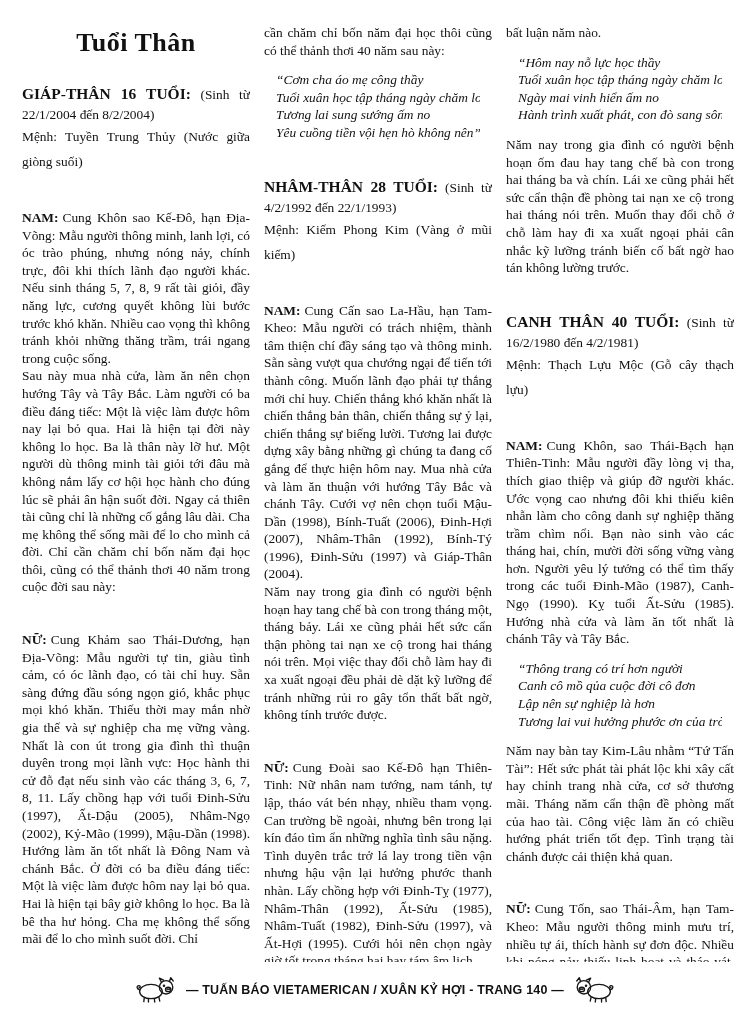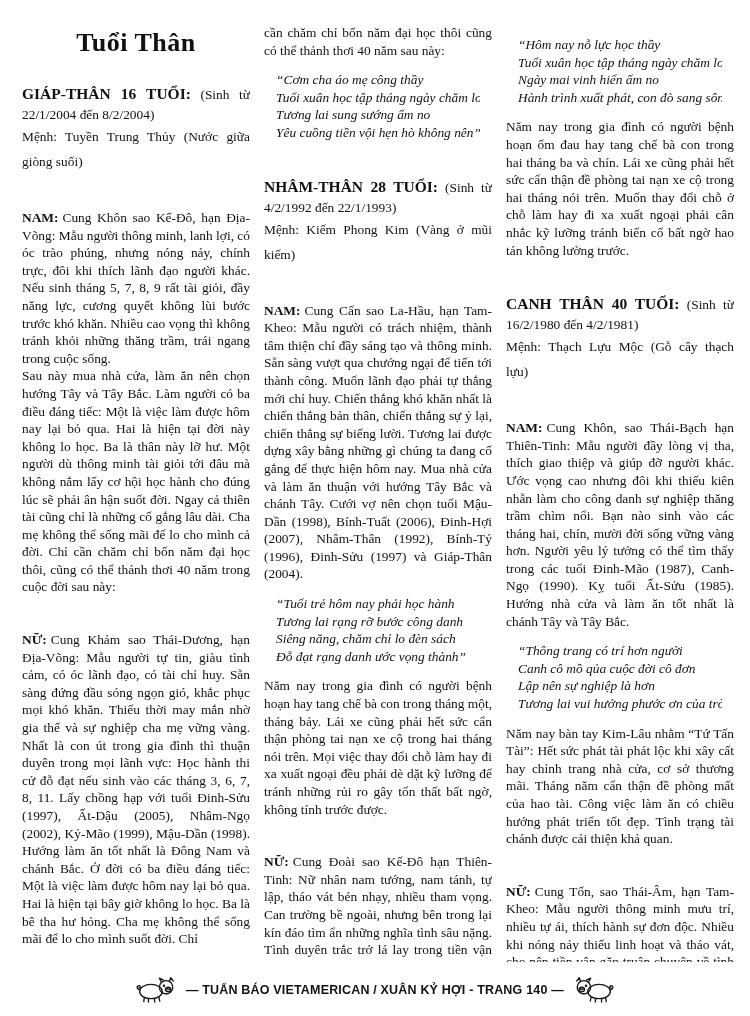--- a/index.html
+++ b/index.html
@@ -71,30 +71,25 @@
         <p class="para"><span class="para-text">cần chăm chỉ bốn năm đại học thôi cũng có thể thảnh thơi 40 năm sau này:</span></p>
         <div class="poem">
           <div class="poem-line">“Cơm cha áo mẹ công thầy</div>
           <div class="poem-line">Tuổi xuân học tập tháng ngày chăm lo</div>
           <div class="poem-line">Tương lai sung sướng ấm no</div>
           <div class="poem-line">Yêu cuồng tiền vội hẹn hò không nên”</div>
         </div>
         <p class="heading gap"><span class="heading-strong">NHÂM-THÂN 28 TUỔI:</span><span class="heading-rest"> (Sinh từ 4/2/1992 đến 22/1/1993)</span></p>
         <p class="meta">Mệnh:  Kiếm Phong Kim (Vàng ở mũi kiếm)</p>
         <p class="para gap"><span class="para-label">NAM:</span><span class="para-text">Cung Cấn sao La-Hầu, hạn Tam-Kheo: Mẫu người có trách nhiệm, thành tâm thiện chí đầy sáng tạo và thông minh. Sẵn sàng vượt qua chướng ngại để tiến tới thành công. Muốn lãnh đạo phải tự thắng mới chỉ huy. Chiến thắng khó khăn nhất là chiến thắng bản thân, chiến thắng sự ỷ lại, chiến thắng sự biếng lười. Tương lai được dựng xây bằng những gì chúng ta đang cố gắng để thực hiện hôm nay. Mua nhà cửa và làm ăn thuận với hướng Tây Bắc và chánh Tây. Cưới vợ nên chọn tuổi Mậu-Dần (1998), Bính-Tuất (2006), Đinh-Hợi (2007), Nhâm-Thân (1992), Bính-Tý (1996), Đinh-Sửu (1997) và Giáp-Thân (2004).</span></p>
-        <div class="poem">
-          <div class="poem-line">“Tuổi trẻ hôm nay  phải học hành</div>
-          <div class="poem-line">Tương lai rạng rỡ bước công danh</div>
-          <div class="poem-line">Siêng năng, chăm chỉ lo đèn sách</div>
-          <div class="poem-line">Đỗ đạt rạng danh ước vọng thành”</div>
-        </div>
         <p class="para"><span class="para-text">Năm nay trong gia đình có người bệnh hoạn hay tang chế bà con trong tháng một, tháng bảy. Lái xe cũng phải hết sức cẩn thận phòng tai nạn xe cộ trong hai tháng nói trên. Mọi việc thay đổi chỗ làm hay đi xa xuất ngoại đều phải dè dặt kỹ lưỡng để tránh những rủi ro gây tổn thất bất ngờ, không tính trước được.</span></p>
         <p class="para gap"><span class="para-label">NỮ:</span><span class="para-text">Cung Đoài sao Kế-Đô hạn Thiên-Tinh: Nữ nhân nam tướng, nam tánh, tự lập, tháo vát bén nhạy, nhiều tham vọng. Can trường bề ngoài, nhưng bên trong lại kín đáo tìm ẩn những nghĩa tình sâu nặng. Tình duyên trắc trở lá lay trong tiền vận nhưng hậu vận lại hưởng phước thanh nhàn. Lấy chồng hợp với Đinh-Tỵ (1977), Nhâm-Thân (1992), Ất-Sửu (1985), Nhâm-Tuất (1982), Đinh-Sửu (1997), và Ất-Hợi (1995). Cưới hỏi nên chọn ngày giờ tốt trong tháng hai hay tám âm lịch,</span></p>
       </div>
     <div class="column">
+        <p class="para"><span class="para-text">bất luận năm nào.</span></p>
         <div class="poem">
           <div class="poem-line">“Hôm nay nỗ lực học thầy</div>
           <div class="poem-line">Tuổi xuân học tập tháng ngày chăm lo</div>
           <div class="poem-line">Ngày mai vinh hiển ấm no</div>
           <div class="poem-line">Hành trình xuất phát, con đò sang sông”</div>
         </div>
         <p class="para"><span class="para-text">Năm nay trong gia đình có người bệnh hoạn ốm đau hay tang chế bà con trong hai tháng ba và chín. Lái xe cũng phải hết sức cẩn thận đề phòng tai nạn xe cộ trong hai tháng nói trên. Muốn thay đổi chỗ ở chỗ làm hay đi xa xuất ngoại phải cân nhắc kỹ lưỡng tránh biến cố bất ngờ hao tán không lường trước.</span></p>
         <p class="heading gap"><span class="heading-strong">CANH THÂN 40 TUỔI:</span><span class="heading-rest"> (Sinh từ 16/2/1980 đến 4/2/1981)</span></p>
         <p class="meta">Mệnh: Thạch Lựu Mộc (Gỗ cây thạch lựu)</p>
         <p class="para gap"><span class="para-label">NAM:</span><span class="para-text">Cung Khôn, sao Thái-Bạch hạn Thiên-Tinh: Mẫu người đầy lòng vị tha, thích giao thiệp và giúp đỡ người khác. Ước vọng cao nhưng đôi khi thiếu kiên nhẫn làm cho công danh sự nghiệp thăng trầm chìm nổi. Bạn nào sinh vào các tháng hai, chín, mười  đời sống vững vàng hơn. Người yêu lý tưởng có thể tìm thấy trong các tuổi Đinh-Mão (1987), Canh-Ngọ (1990). Kỵ tuổi Ất-Sửu (1985). Hướng nhà cửa và làm ăn tốt nhất là chánh Tây và Tây Bắc.</span></p>

